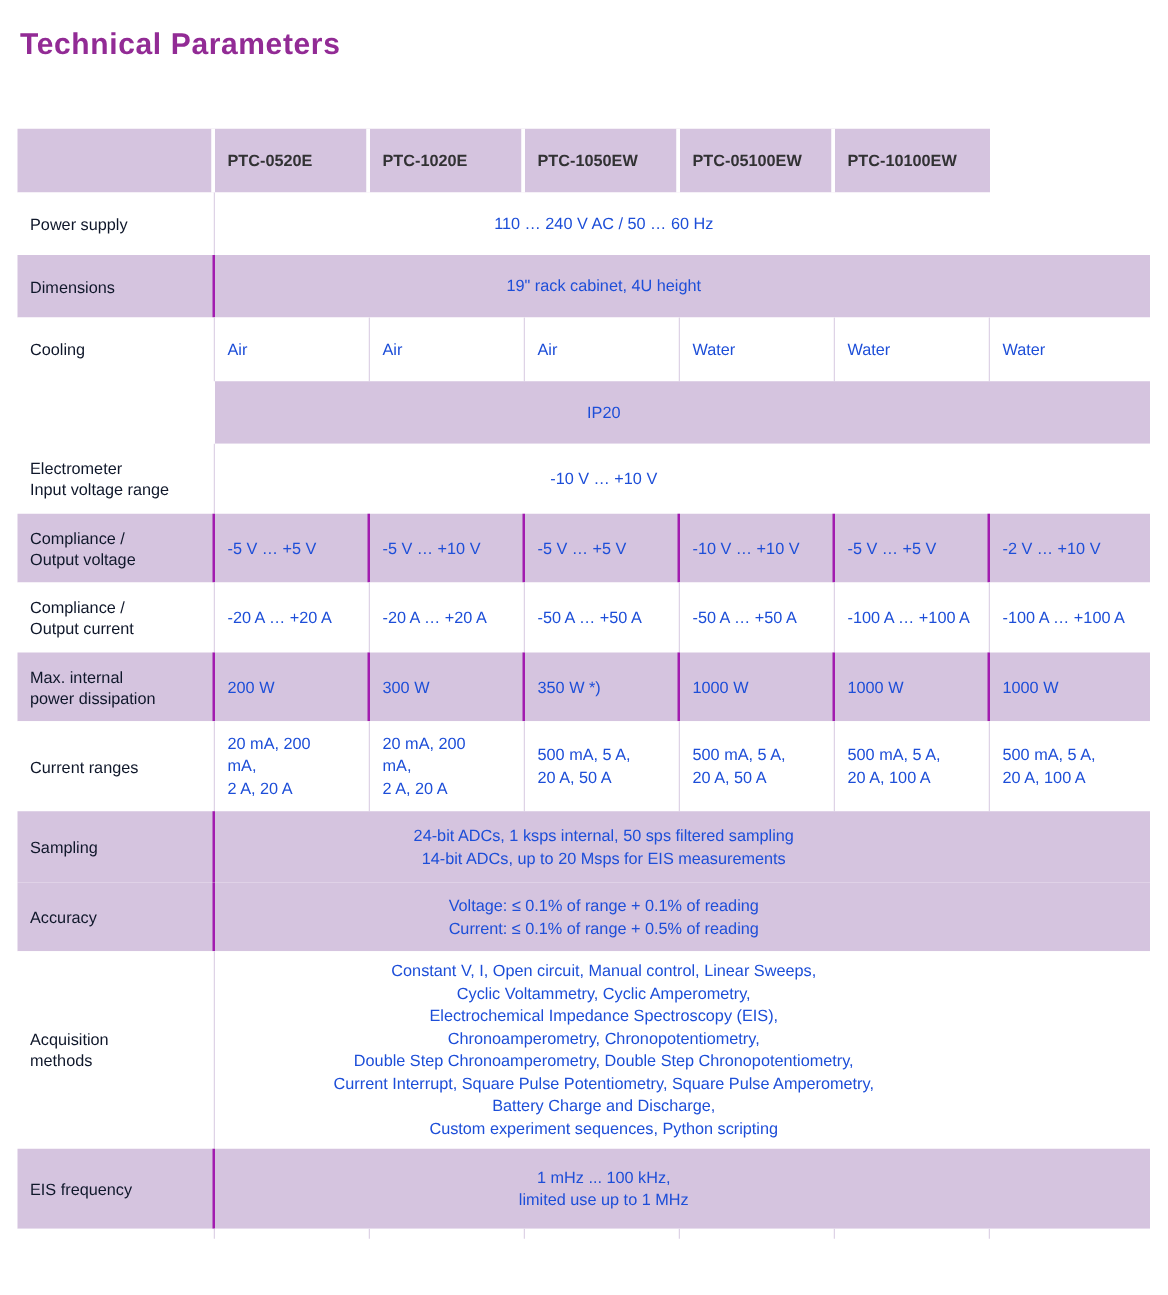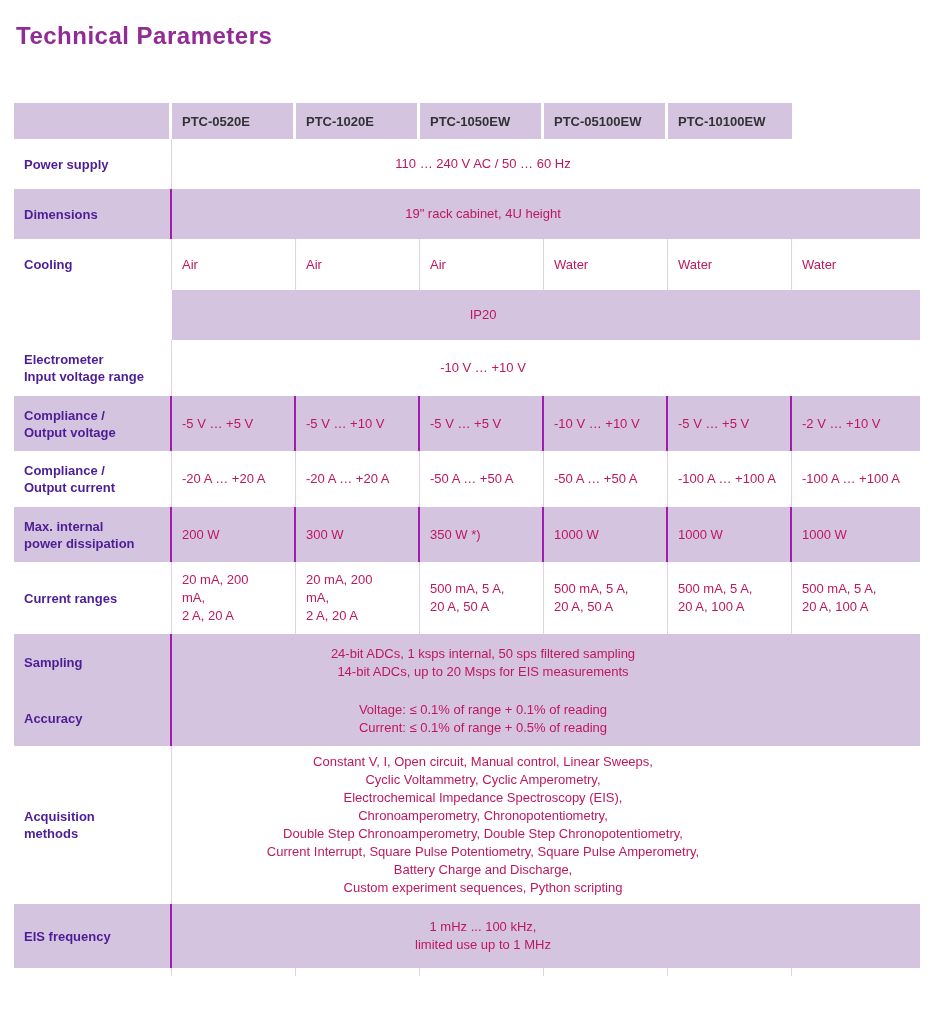--- a/index.html
+++ b/index.html
@@ -29,28 +29,28 @@
   }
   .cell{
     display:flex;
     align-items:center;
     box-sizing:border-box;
     font-size:13px;
     white-space:pre-line;
   }
   
   .label{
-    font-weight:bold;
-    color:#4c1d95;
+    font-weight:normal;
+    color:#0f172a;
     padding:0 8px 0 10px;
     line-height:17px;
   }
   
   .val{
-    color:#be185d;
+    color:#1d4ed8;
     padding:0 8px 0 10px;
     line-height:18px;
   }
   .val.narrow{ padding-right:28px; }
   
   .span-cell{
     grid-column:2 / 8;
     justify-content:center;
     text-align:center;
     padding:0 126px 0 0;
@@ -79,21 +79,21 @@
 </style>
 </head>
 <body>
 
 <div class="page">
 
   <h1 class="page-title">Technical Parameters</h1>
 
   <div class="table">
 
-    <div class="row header" style="height:36px">
+    <div class="row header" style="height:51px">
       <div class="cell"></div>
       <div class="cell">PTC-0520E</div>
       <div class="cell">PTC-1020E</div>
       <div class="cell">PTC-1050EW</div>
       <div class="cell">PTC-05100EW</div>
       <div class="cell">PTC-10100EW</div>
     </div>
 
     <div class="row white" style="height:50px">
       <div class="cell label">Power supply</div>

